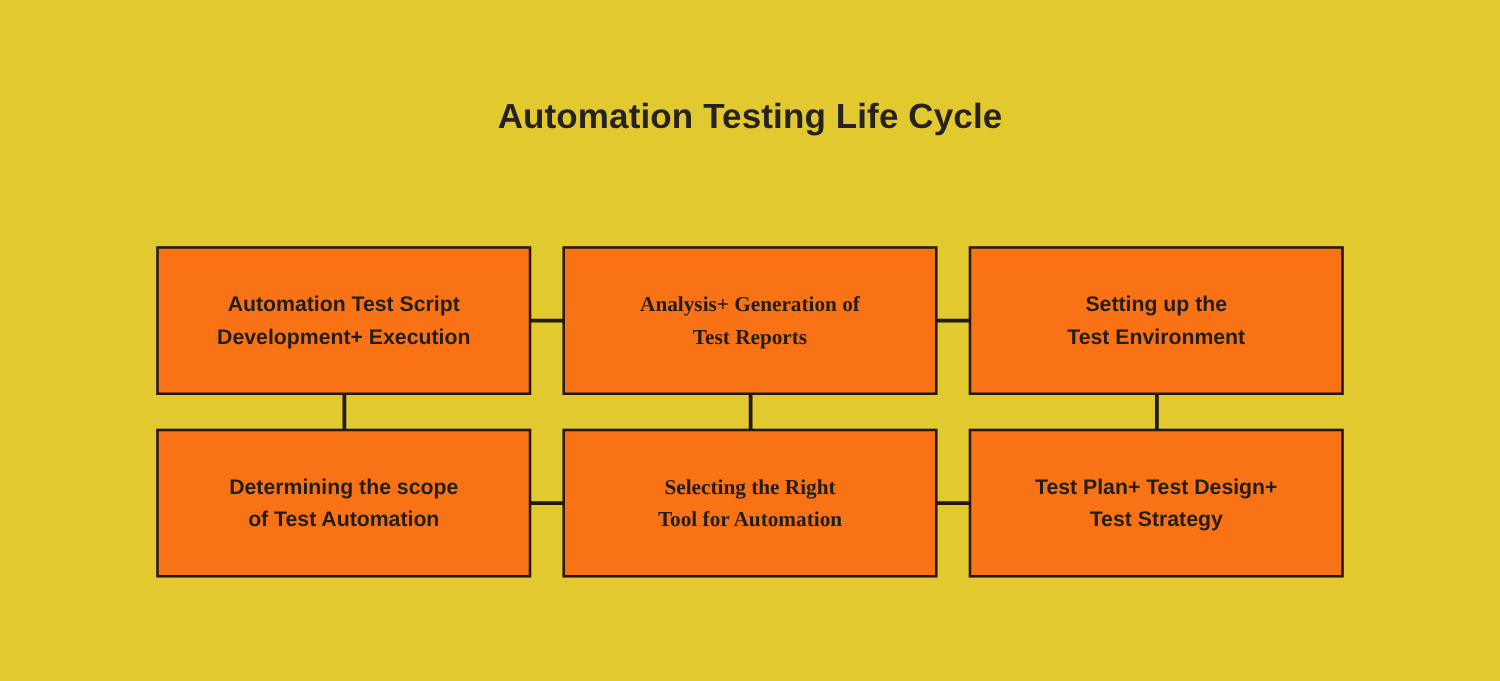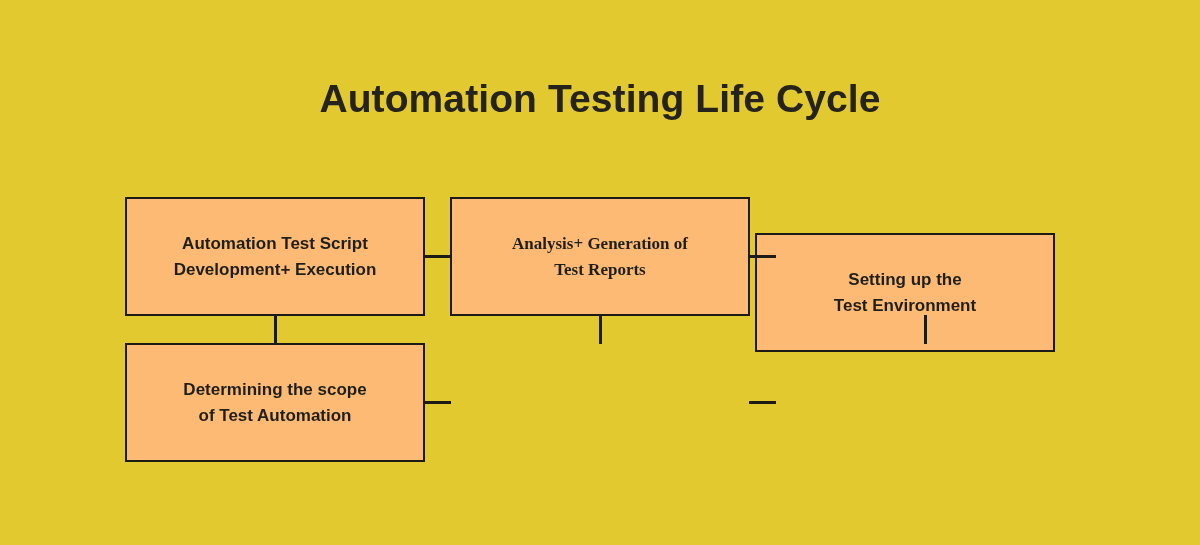--- a/index.html
+++ b/index.html
@@ -21,40 +21,40 @@
     height: 545px;
   }
 
   
   .title {
     position: absolute;
     left: 0;
     top: 76px;
     width: 1200px;
     text-align: center;
-    font-size: 39px;
+    font-size: 28px;
     font-weight: bold;
     color: #26231c;
     letter-spacing: 0.1px;
     line-height: 1.2;
   }
 
   
   .diagram {
     position: absolute;
     left: 125px;
     top: 197px;
     width: 950px;
     height: 265px;
   }
 
   
   .node {
     position: absolute;
-    background: #fdba74;
+    background: #f97316;
     border: 2px solid #1d1b16;
     box-sizing: border-box;
     display: flex;
     align-items: center;
     justify-content: center;
     text-align: center;
     width: 300px;
     height: 119px;
   }
   .node-label {
@@ -67,21 +67,21 @@
   }
 
   
   .r1 { top: 0px; }
   
   .r2 { top: 146px; text-align: center; }
 
   
   .c1 { left: 0px; }
   .c2 { left: 325px; font-family: Liberation Serif, serif; }
-  .c3 { left: 630px; margin-top: 36px; }
+  .c3 { left: 650px; }
 
   
   .conn {
     position: absolute;
     background: #1d1b16;
   }
   
   .conn-h {
     width: 27px;
     height: 3px;
@@ -123,21 +123,29 @@
     <div class="node r1 c3">
       <span class="node-label">Setting up the
 Test Environment</span>
     </div>
 
     <div class="node r2 c1">
       <span class="node-label">Determining the scope
 of Test Automation</span>
     </div>
 
+    <div class="node r2 c2">
+      <span class="node-label">Selecting the Right
+Tool for Automation</span>
+    </div>
 
+    <div class="node r2 c3">
+      <span class="node-label">Test Plan+ Test Design+
+Test Strategy</span>
+    </div>
 
     <div class="conn conn-h row1 c12"></div>
     <div class="conn conn-h row1 c23"></div>
     <div class="conn conn-h row2 c12"></div>
     <div class="conn conn-h row2 c23"></div>
 
     <div class="conn conn-v v1"></div>
     <div class="conn conn-v v2"></div>
     <div class="conn conn-v v3"></div>
 

